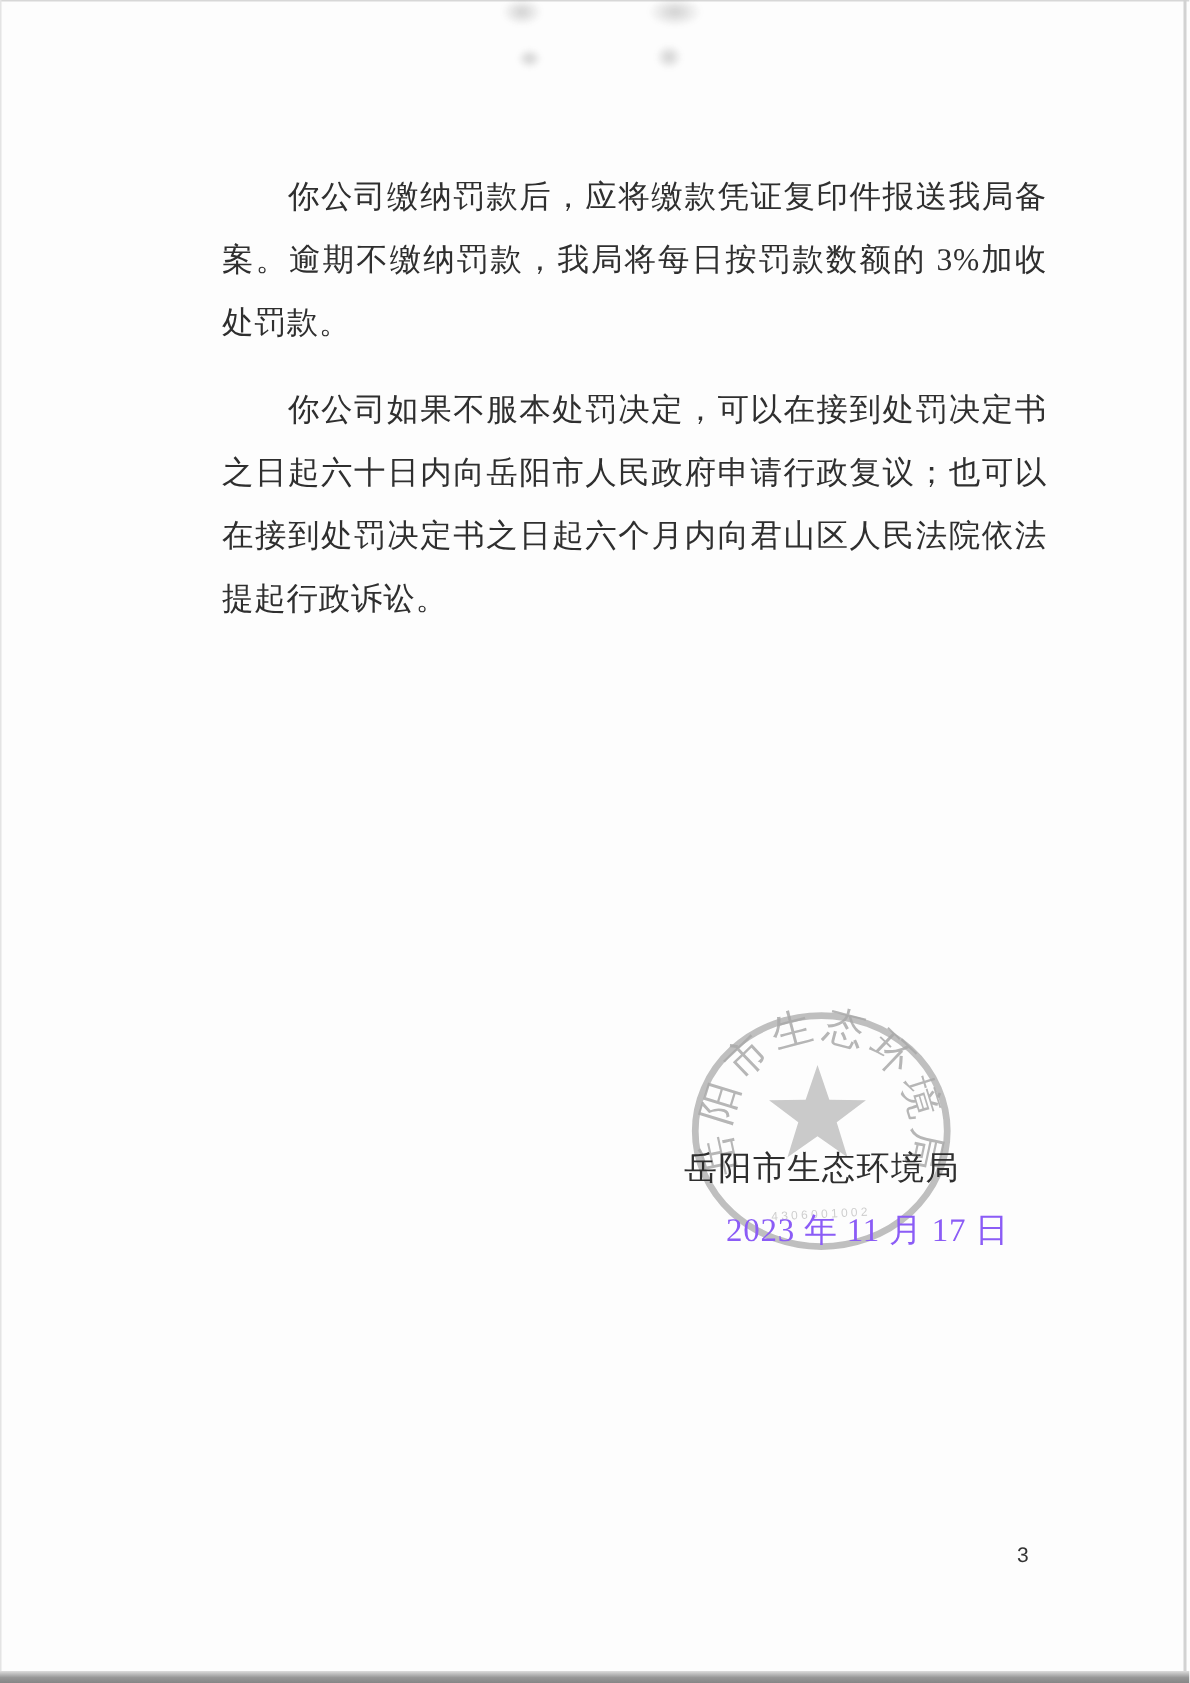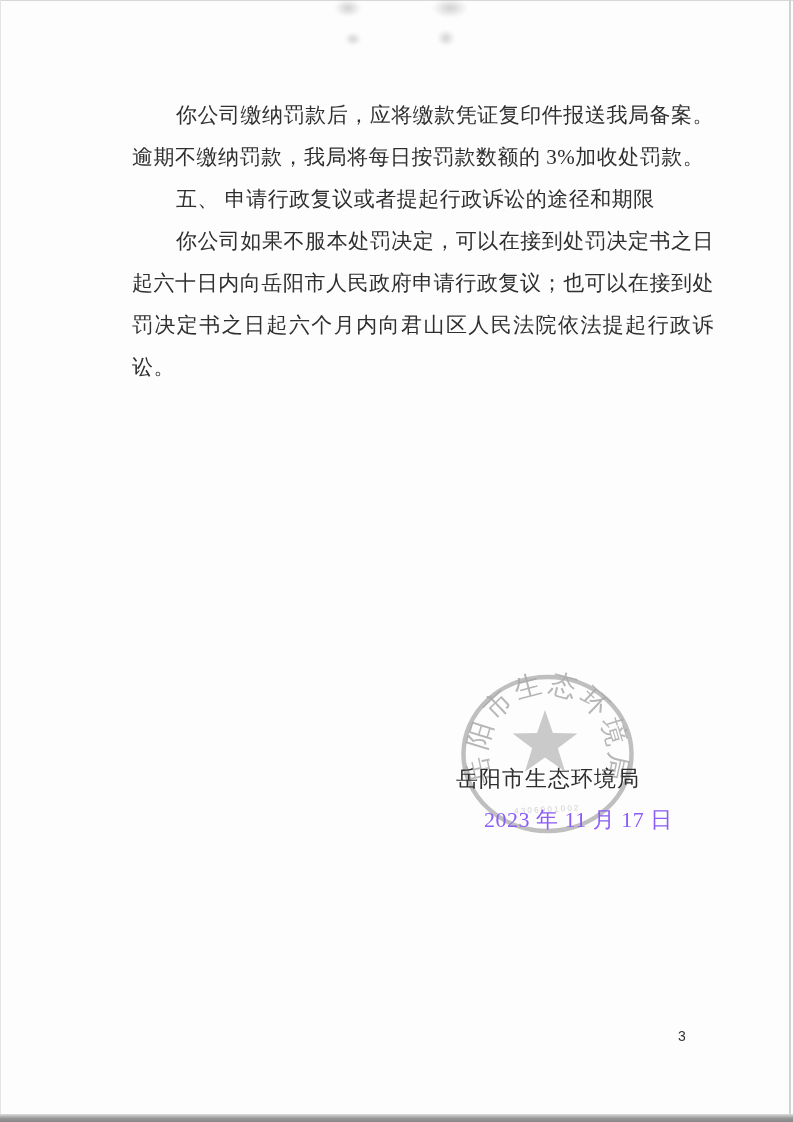--- a/index.html
+++ b/index.html
@@ -21,21 +21,21 @@
   .smudge.s2{left:426px;top:-5px;width:48px;height:26px;}
   .smudge.s3{left:342px;top:30px;width:22px;height:18px;}
   .smudge.s4{left:434px;top:27px;width:24px;height:22px;}
   
   .textblock{
     position:absolute;left:132px;top:94px;width:582px;
     font-size:21px;line-height:42px;color:#2f2f2f;
     text-align:justify;text-justify:inter-character;
     letter-spacing:.5px;
   }
-  .textblock p{margin:0;text-indent:44px;}
+  .textblock p{margin:16px;text-indent:44px;}
   
   .sig-agency{
     position:absolute;left:456px;top:764px;
     font-size:22px;letter-spacing:1px;color:#2e2e2e;white-space:nowrap;
   }
   .sig-date{
     position:absolute;left:452px;top:805px;
     font-size:22px;letter-spacing:.5px;color:#8b5cf6;white-space:nowrap;margin-left:32px;
   }
   
@@ -53,21 +53,20 @@
 <div class="edge-right"></div>
 <div class="edge-bottom"></div>
 
 <div class="smudge s1"></div>
 <div class="smudge s2"></div>
 <div class="smudge s3"></div>
 <div class="smudge s4"></div>
 
 <div class="textblock">
   <p>你公司缴纳罚款后，应将缴款凭证复印件报送我局备案。逾期不缴纳罚款，我局将每日按罚款数额的 3%加收处罚款。</p>
-  <p>五、 申请行政复议或者提起行政诉讼的途径和期限</p>
   <p>你公司如果不服本处罚决定，可以在接到处罚决定书之日起六十日内向岳阳市人民政府申请行政复议；也可以在接到处罚决定书之日起六个月内向君山区人民法院依法提起行政诉讼。</p>
 </div>
 
 <svg class="seal" viewBox="0 0 200 185" xmlns="http://www.w3.org/2000/svg">
   <ellipse cx="95.5" cy="94" rx="84" ry="77" fill="none" stroke="#a5a5a5" stroke-width="4.5" stroke-opacity="0.8"></ellipse>
   <polygon points="93,50 100.9,73.1 125.3,73.5 105.8,88.2 113,111.5 93,97.5 73,111.5 80.2,88.2 60.7,73.5 85.1,73.1" fill="#a9a9a9" fill-opacity="0.7"></polygon>
   <defs>
     <path id="sealArc" d="M 42.7 124.5 A 61 61 0 1 1 148.3 124.5" fill="none"></path>
   </defs>
   <text font-size="27" fill="#9e9e9e" fill-opacity="0.85" letter-spacing="4" font-family="Liberation Serif, serif">

